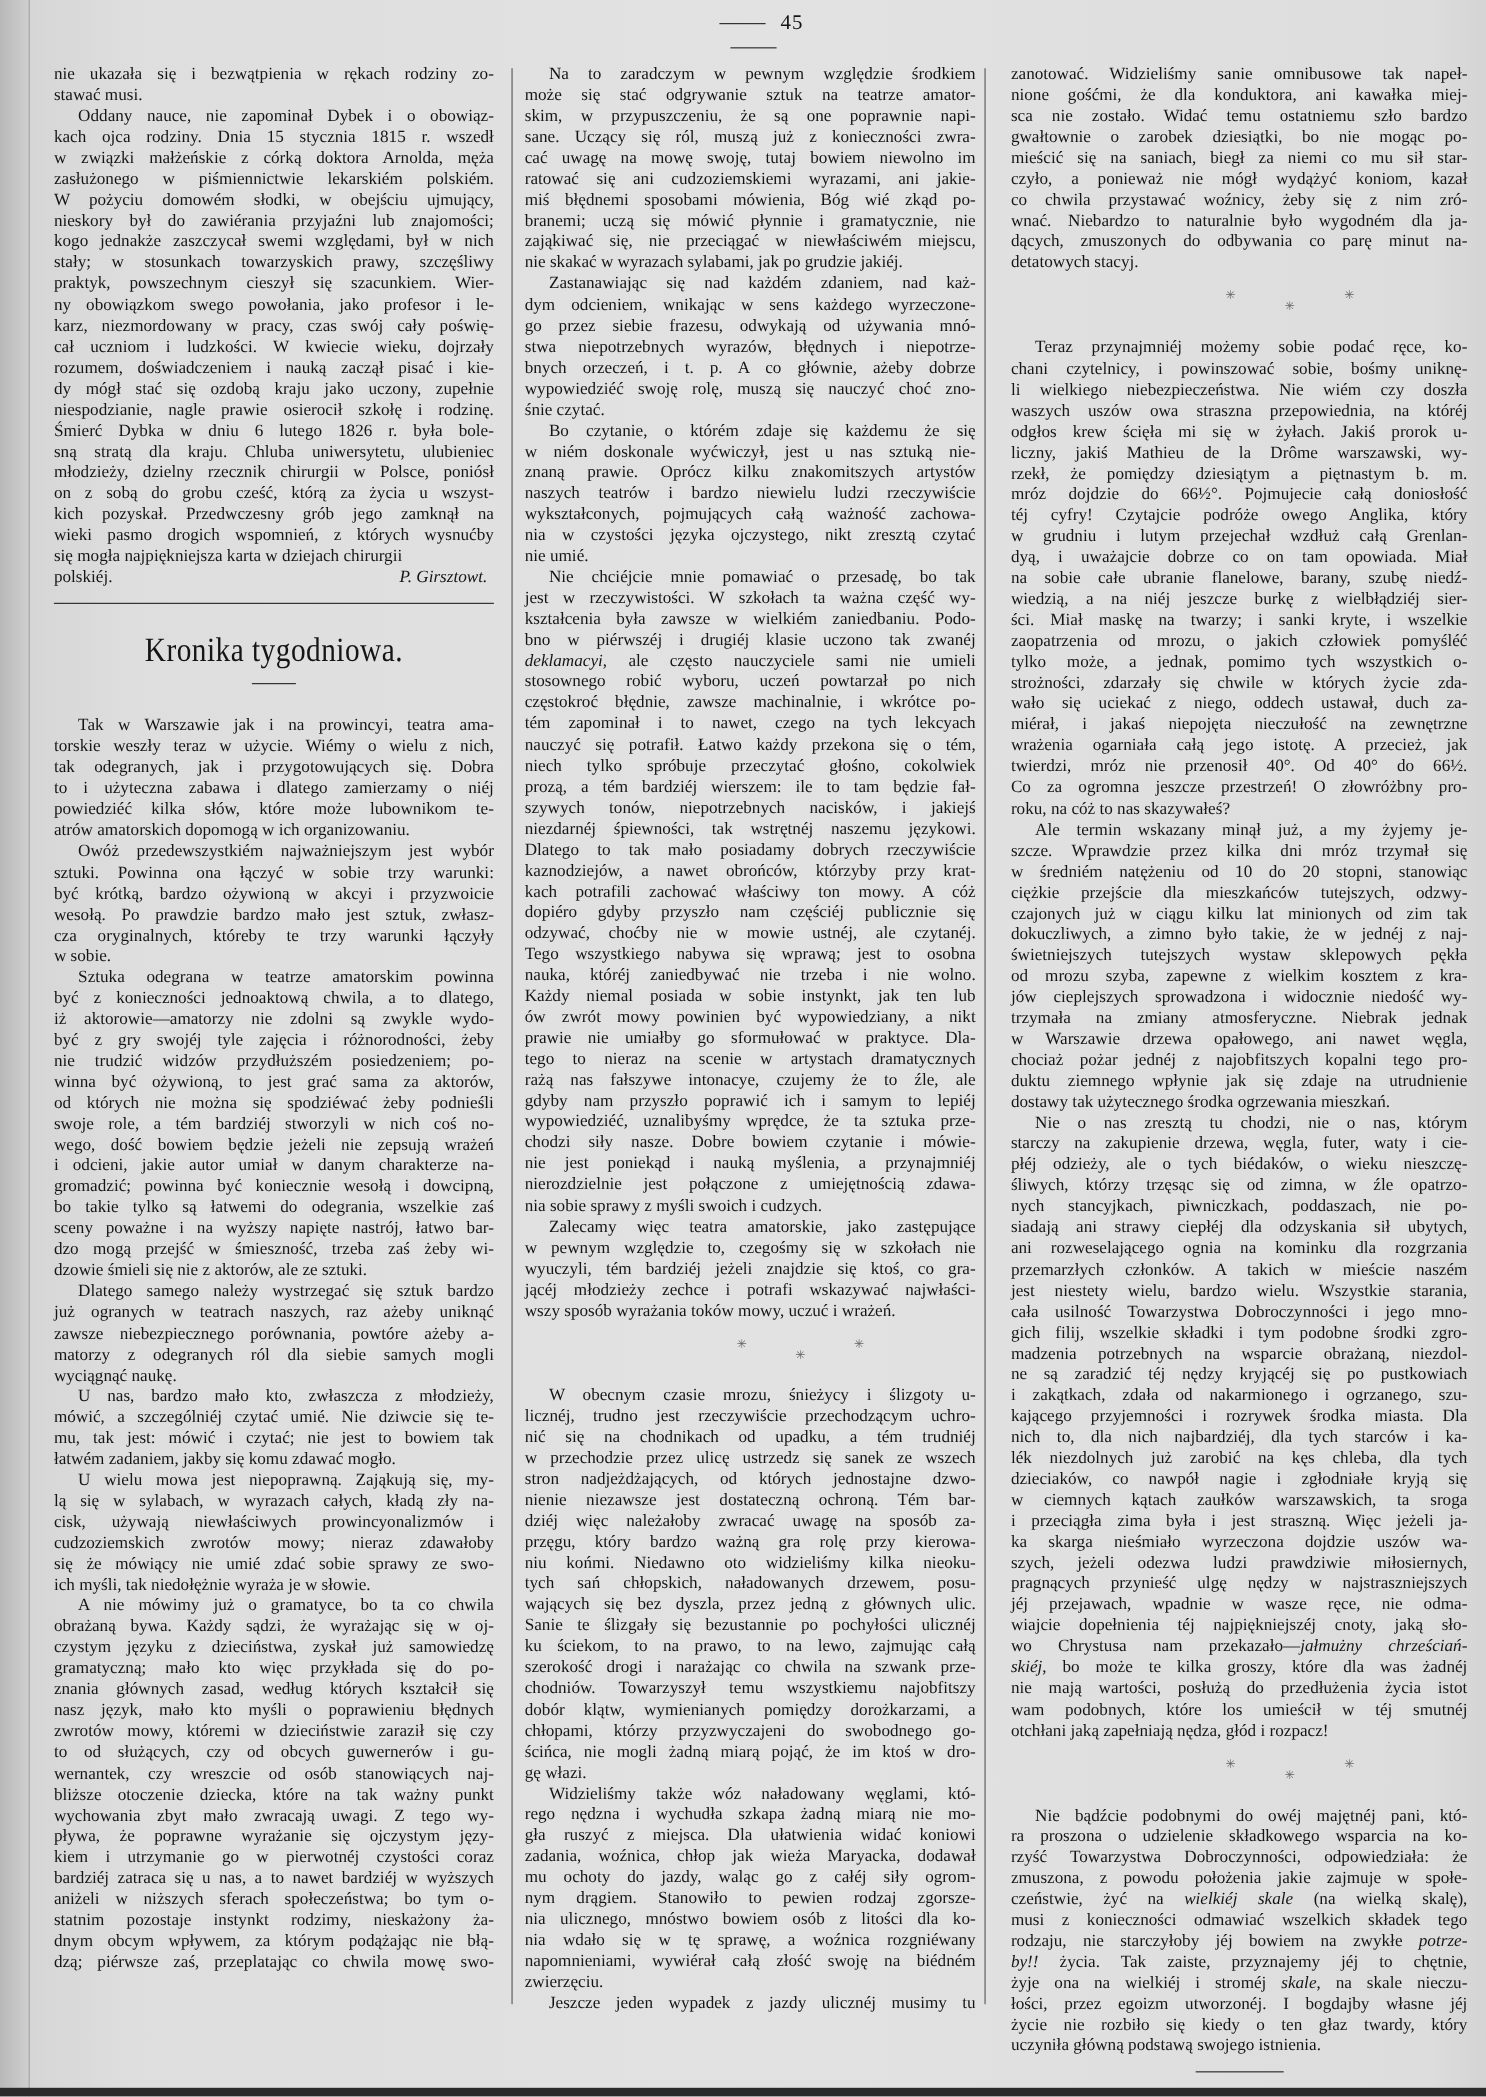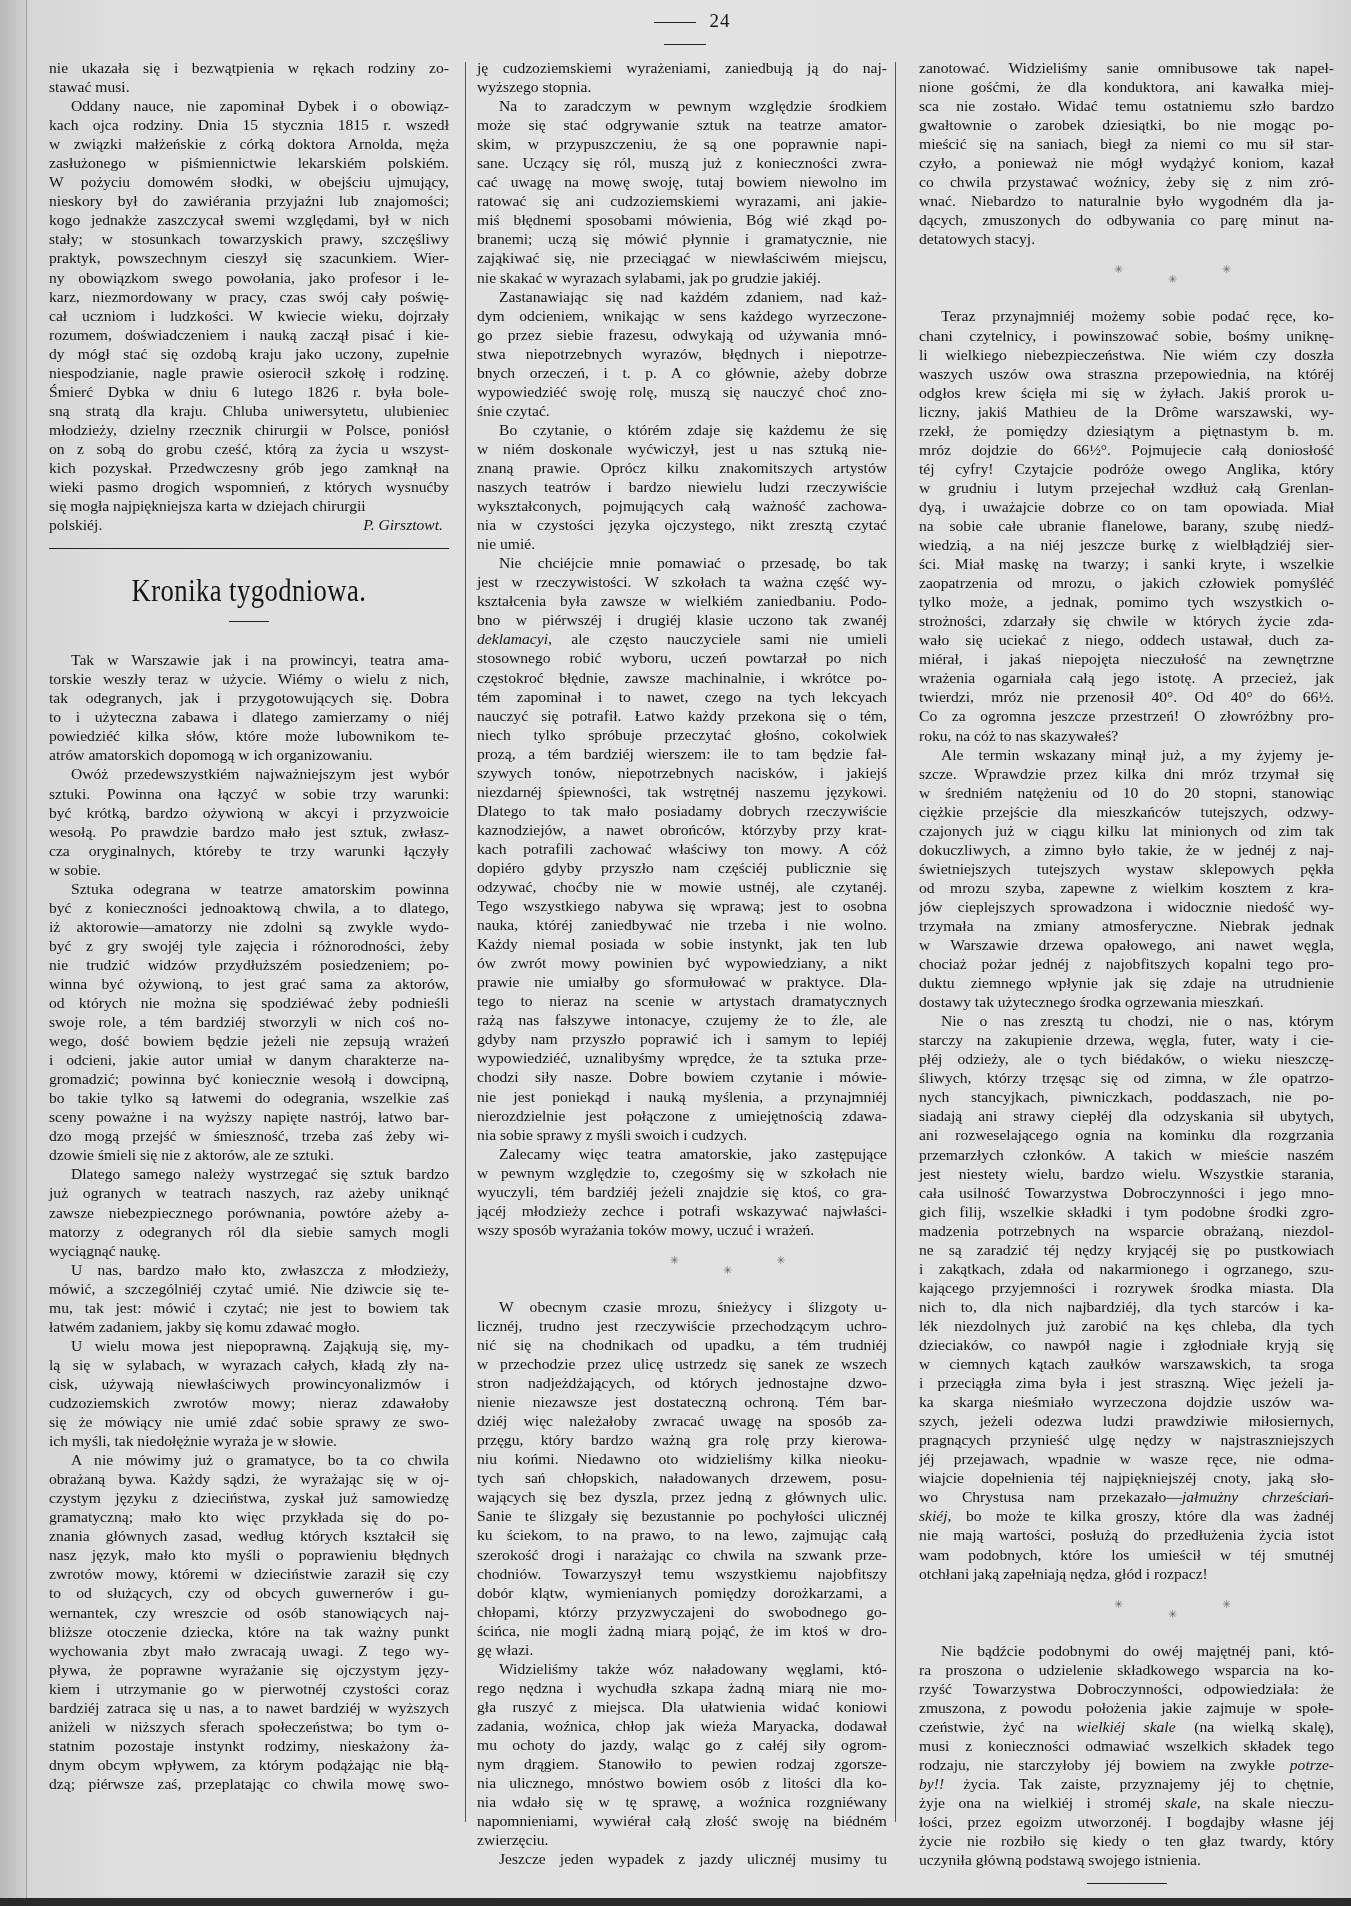--- a/index.html
+++ b/index.html
@@ -66,21 +66,21 @@
   .asterism span:nth-child(3) { left: 73%; top: 12px; }
   em { font-style: italic; }
 </style>
 </head>
 <body>
 
 <div class="page">
   <div class="left-bleed"></div>
 
   <div class="page-number">
-    <span class="dash"></span><span>24</span><span class="dash"></span>
+    <span class="dash"></span><span>45</span><span class="dash"></span>
   </div>
 
   <div class="col col1">
       <div>
         <span class="line ">nie ukazała się i bezwątpienia w rękach rodziny zo-</span>
         <span class="line  last">stawać musi.</span>
       </div>
       <div>
         <span class="line  indent">Oddany nauce, nie zapominał Dybek i o obowiąz-</span>
         <span class="line ">kach ojca rodziny. Dnia 15 stycznia 1815 r. wszedł</span>
@@ -179,24 +179,20 @@
         <span class="line ">kiem i utrzymanie go w pierwotnéj czystości coraz</span>
         <span class="line ">bardziéj zatraca się u nas, a to nawet bardziéj w wyższych</span>
         <span class="line ">aniżeli w niższych sferach społeczeństwa; bo tym o-</span>
         <span class="line ">statnim pozostaje instynkt rodzimy, nieskażony ża-</span>
         <span class="line ">dnym obcym wpływem, za którym podążając nie błą-</span>
         <span class="line ">dzą; piérwsze zaś, przeplatając co chwila mowę swo-</span>
       </div>
     </div>
   <div class="rule-v r1"></div>
   <div class="col col2">
-      <div>
-        <span class="line ">ję cudzoziemskiemi wyrażeniami, zaniedbują ją do naj-</span>
-        <span class="line  last">wyższego stopnia.</span>
-      </div>
       <div>
         <span class="line  indent">Na to zaradczym w pewnym względzie środkiem</span>
         <span class="line ">może się stać odgrywanie sztuk na teatrze amator-</span>
         <span class="line ">skim, w przypuszczeniu, że są one poprawnie napi-</span>
         <span class="line ">sane. Uczący się ról, muszą już z konieczności zwra-</span>
         <span class="line ">cać uwagę na mowę swoję, tutaj bowiem niewolno im</span>
         <span class="line ">ratować się ani cudzoziemskiemi wyrazami, ani jakie-</span>
         <span class="line ">miś błędnemi sposobami mówienia, Bóg wié zkąd po-</span>
         <span class="line ">branemi; uczą się mówić płynnie i gramatycznie, nie</span>
         <span class="line ">zająkiwać się, nie przeciągać w niewłaściwém miejscu,</span>

